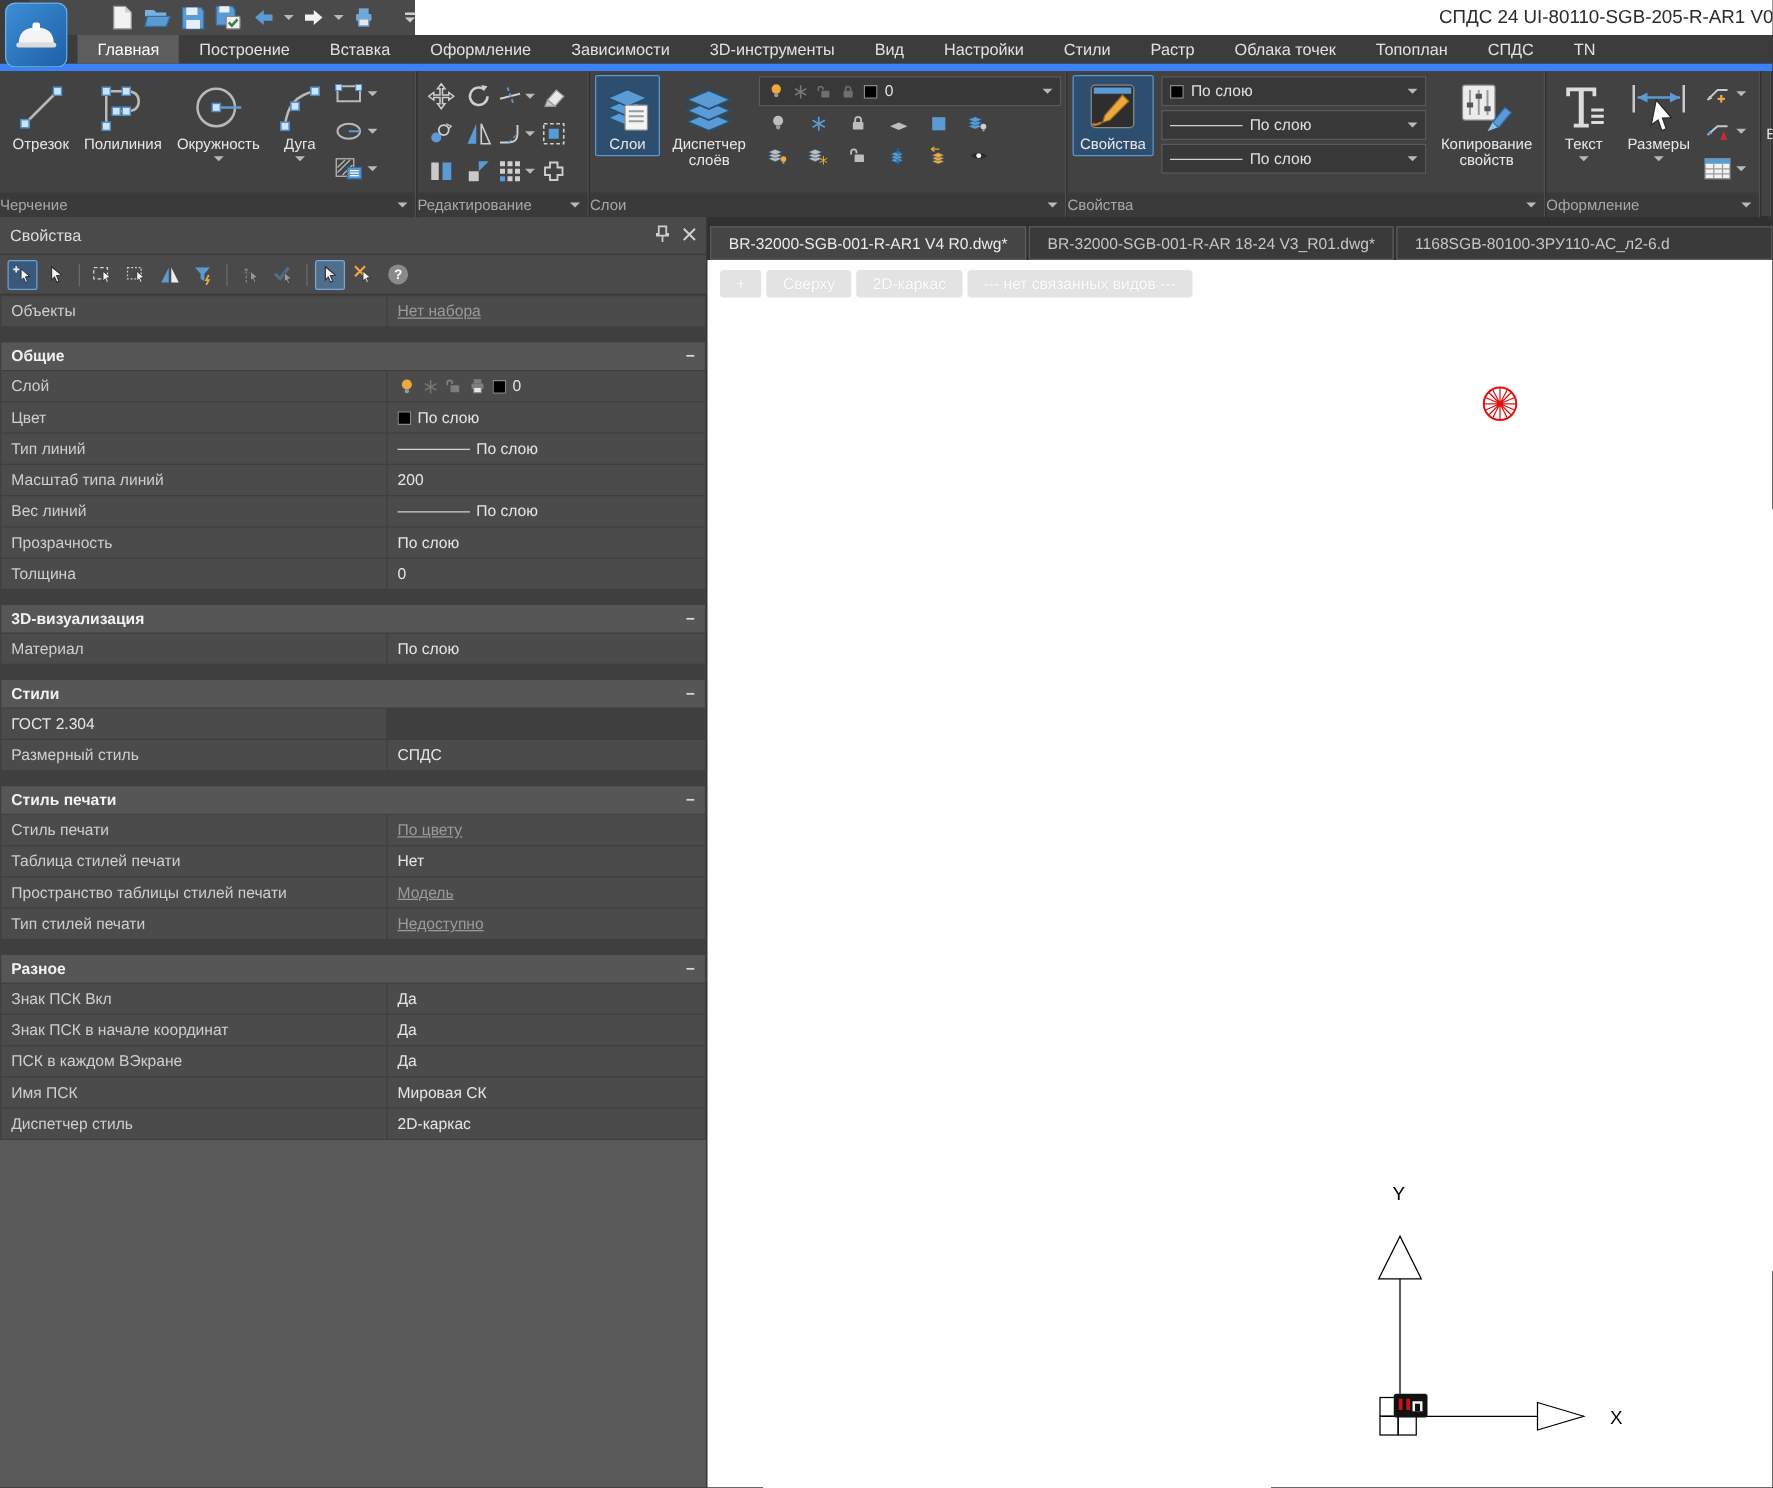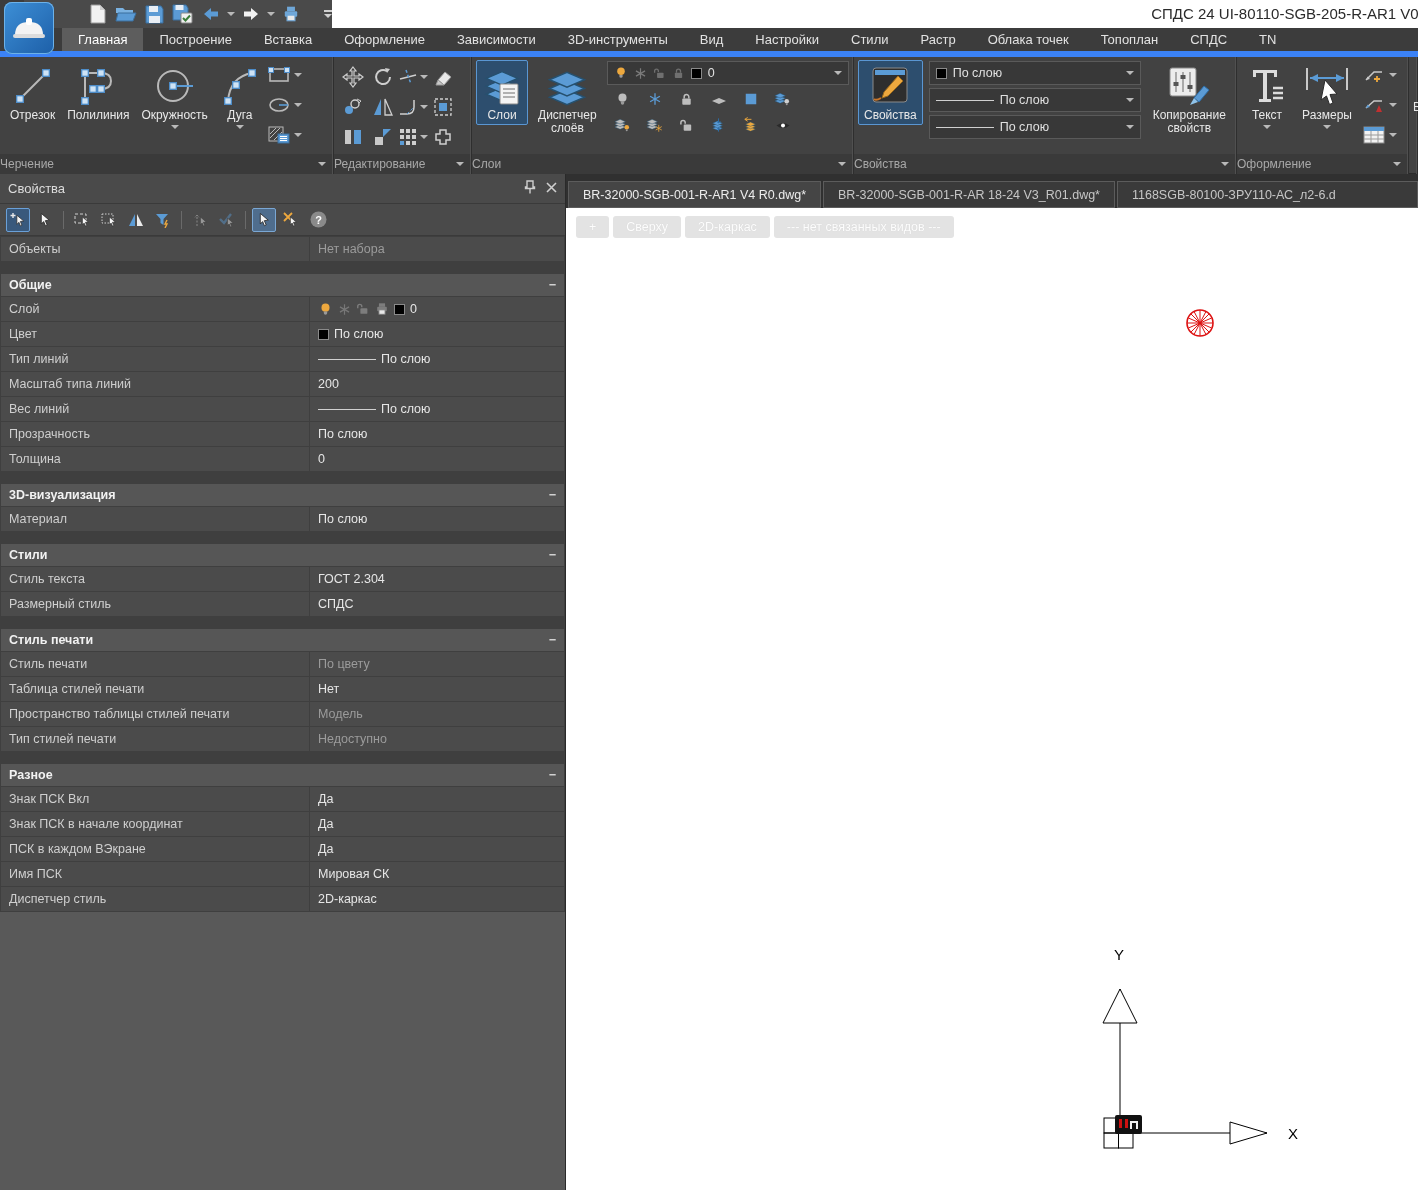--- a/index.html
+++ b/index.html
@@ -55,21 +55,21 @@
   .ptoolbar{height:32px;background:#4a4a4a;display:flex;align-items:center;gap:3px;padding:0 6px;border-bottom:1px solid #3a3a3a;}
   .ptool{width:24px;height:24px;display:flex;align-items:center;justify-content:center;border:1px solid transparent;border-radius:2px;position:relative;}
   .ptool.on{background:#39597c;border-color:#6aa0d8;}
   .ptool.hl{background:#4f6d8d;border-color:#7aa7d4;}
   .ptool.dis{opacity:.45;}
   .psep{width:1px;height:18px;background:#6a6a6a;margin:0 3px;}
   .pgrid{display:flex;flex-direction:column;gap:1px;background:#3f3f3f;padding:1px;}
   .prow{display:grid;grid-template-columns:308px 1fr;gap:1px;}
   .pcell{background:var(--row);height:24px;line-height:24px;font-size:12.5px;color:#cfcfcf;padding:0 8px;white-space:nowrap;overflow:hidden;}
   .pvalue{color:#e6e6e6;display:flex;align-items:center;gap:5px;}
-  .pvalue.dim{color:var(--dim);}
+  .pvalue.dim{color:var(--dim);text-decoration:underline;}
   .psec{background:var(--sec);height:22px;display:flex;align-items:center;padding:0 8px;color:#f2f2f2;font-weight:bold;font-size:12.5px;margin-top:12px;}
   .psec .sp{flex:1;}
   .psec .collapse{font-weight:bold;color:#d8d8d8;}
 
   
   .docarea{flex:1;display:flex;flex-direction:column;background:#303030;}
   .tabbar{height:34px;display:flex;align-items:flex-end;gap:2px;padding:5px 0 0 2px;background:#303030;}
   .doctab{height:27px;display:flex;align-items:center;padding:0 14px;background:#3a3a3a;border:1px solid #5c5c5c;color:#c6c6c6;font-size:12.5px;white-space:nowrap;overflow:hidden;}
   .doctab.active{background:#454545;color:#ececec;}
   .canvas{position:relative;flex:1;background:#fff;overflow:hidden;}
@@ -753,21 +753,20 @@
               <span>По слою</span>
             </div>
         </div>
 
         <div class="psec">
             <span>Стили</span>
             <span class="sp"></span>
             <span class="collapse">−</span>
           </div>
         <div class="prow">
-          <div class="pcell">Стиль текста</div>
           <div class="pcell pvalue">
               <span>ГОСТ 2.304</span>
             </div>
         </div>
         <div class="prow">
           <div class="pcell">Размерный стиль</div>
           <div class="pcell pvalue">
               <span>СПДС</span>
             </div>
         </div>

